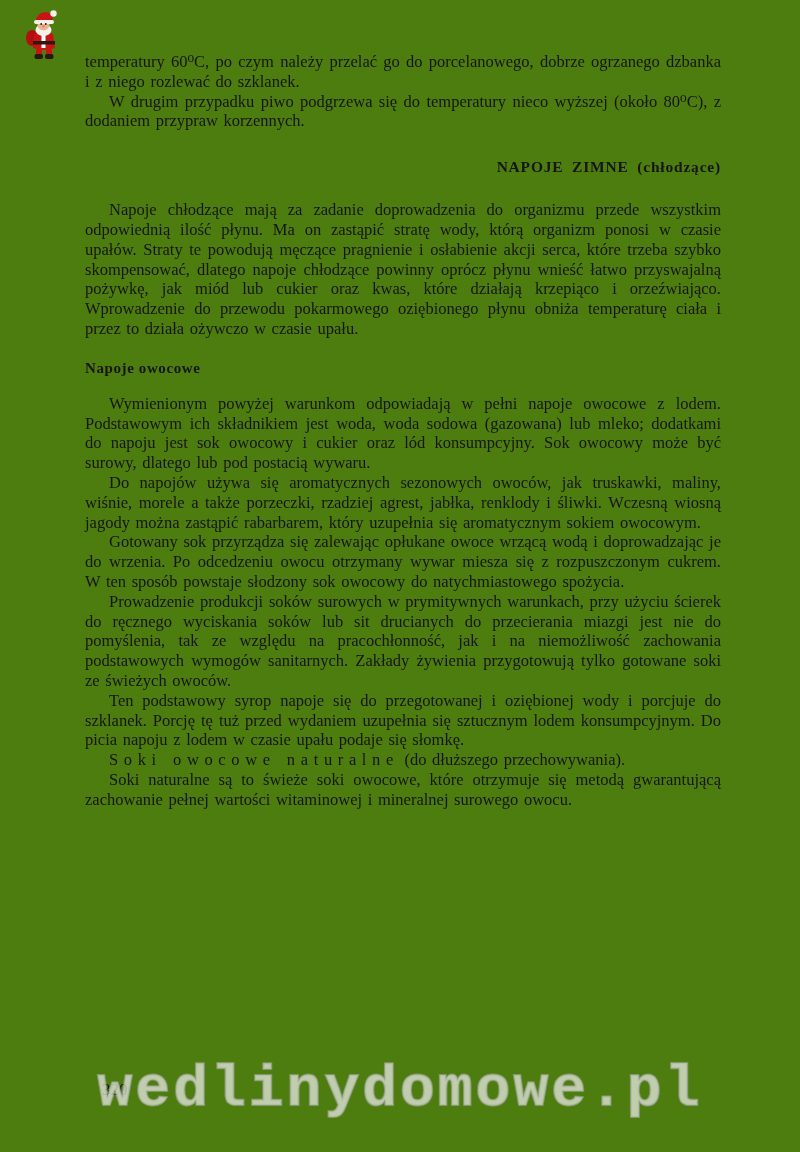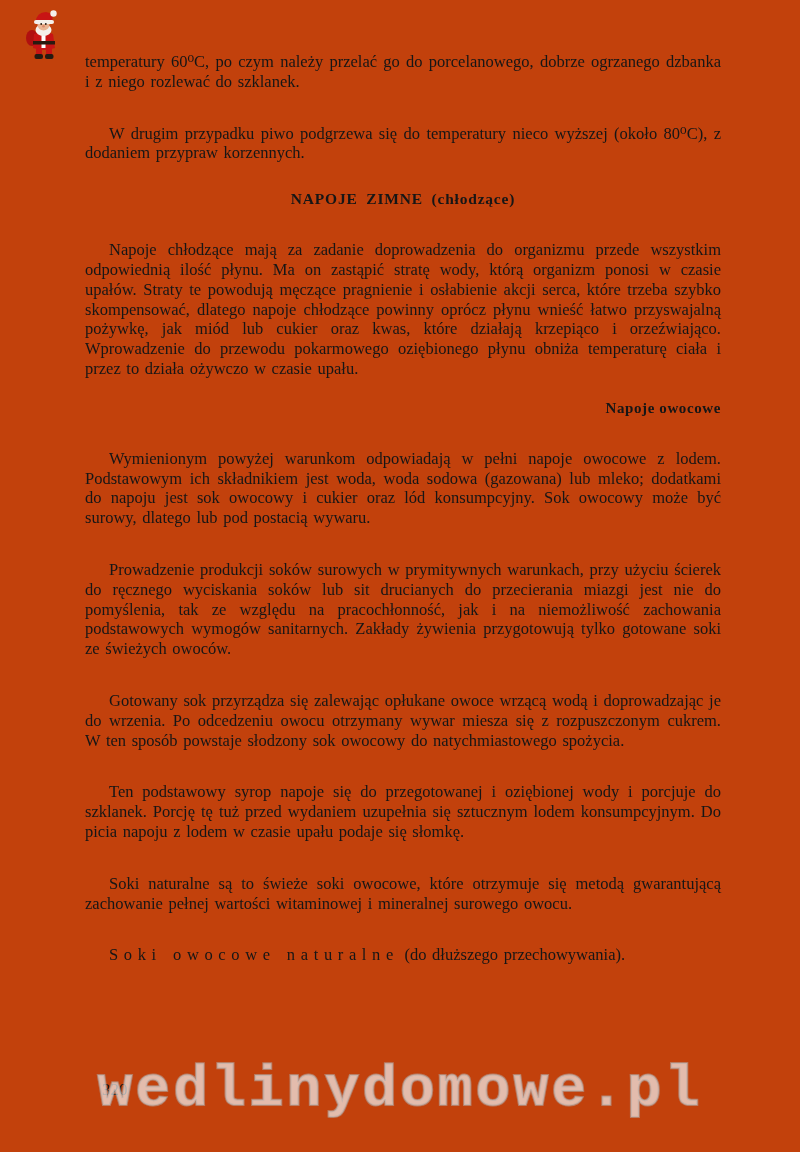--- a/index.html
+++ b/index.html
@@ -4,53 +4,53 @@
 <style>
   html, body { margin: 0; padding: 0; }
   body {
     width: 800px; height: 1152px;
     background: #ffffff;
     font-family: "Liberation Serif", "DejaVu Serif", serif;
     color: #161616;
     position: relative;
     overflow: hidden;
   }
-  .page { position: absolute; inset: 0; background: #c2410c; }
+  .page { position: absolute; inset: 0; background: #4d7c0f; }
 
   .santa {
     position: absolute; left: 24px; top: 8px;
     width: 40px; height: 52px;
   }
 
   .text-block {
     position: absolute;
     left: 85px; top: 52px;
     width: 636px;
   }
 
   p.body-par {
     margin: 0;
     font-size: 16.5px;
     line-height: 19.8px;
     text-align: justify;
     word-spacing: 1.5px;
   }
-  p.indent { text-indent: 24px; margin-top: 32px; }
+  p.indent { text-indent: 24px; }
 
   h2.section-heading {
     margin: 27px 0 24px 0;
-    text-align: center;
+    text-align: right;
     font-size: 15.5px;
     font-weight: bold;
     letter-spacing: 0.8px;
     word-spacing: 4px;
   }
   h3.sub-heading {
     margin: 21px 0 17px 0;
-    text-align: right;
+    text-align: left;
     font-size: 15px;
     font-weight: bold;
     letter-spacing: 0.6px;
   }
 
   .page-number {
     position: absolute;
     left: 102px; bottom: 52px;
     font-size: 17px;
   }
@@ -112,25 +112,26 @@
     <p class="body-par">temperatury 60⁰C, po czym należy przelać go do porcelanowego, dobrze ogrzanego dzbanka i z niego rozlewać do szklanek.</p>
     <p class="body-par indent">W drugim przypadku piwo podgrzewa się do temperatury nieco wyższej (około 80⁰C), z dodaniem przypraw korzennych.</p>
 
     <h2 class="section-heading">NAPOJE ZIMNE (chłodzące)</h2>
 
     <p class="body-par indent">Napoje chłodzące mają za zadanie doprowadzenia do organizmu przede wszystkim odpowiednią ilość płynu. Ma on zastąpić stratę wody, którą organizm ponosi w czasie upałów. Straty te powodują męczące pragnienie i osłabienie akcji serca, które trzeba szybko skompensować, dlatego napoje chłodzące powinny oprócz płynu wnieść łatwo przyswajalną pożywkę, jak miód lub cukier oraz kwas, które działają krzepiąco i orzeźwiająco. Wprowadzenie do przewodu pokarmowego oziębionego płynu obniża temperaturę ciała i przez to działa ożywczo w czasie upału.</p>
 
     <h3 class="sub-heading">Napoje owocowe</h3>
 
     <p class="body-par indent">Wymienionym powyżej warunkom odpowiadają w pełni napoje owocowe z lodem. Podstawowym ich składnikiem jest woda, woda sodowa (gazowana) lub mleko; dodatkami do napoju jest sok owocowy i cukier oraz lód konsumpcyjny. Sok owocowy może być surowy, dlatego lub pod postacią wywaru.</p>
+    <p class="body-par indent">Do napojów używa się aromatycznych sezonowych owoców, jak truskawki, maliny, wiśnie, morele a także porzeczki, rzadziej agrest, jabłka, renklody i śliwki. Wczesną wiosną jagody można zastąpić rabarbarem, który uzupełnia się aromatycznym sokiem owocowym.</p>
+    <p class="body-par indent">Gotowany sok przyrządza się zalewając opłukane owoce wrzącą wodą i doprowadzając je do wrzenia. Po odcedzeniu owocu otrzymany wywar miesza się z rozpuszczonym cukrem. W ten sposób powstaje słodzony sok owocowy do natychmiastowego spożycia.</p>
     <p class="body-par indent">Prowadzenie produkcji soków surowych w prymitywnych warunkach, przy użyciu ścierek do ręcznego wyciskania soków lub sit drucianych do przecierania miazgi jest nie do pomyślenia, tak ze względu na pracochłonność, jak i na niemożliwość zachowania podstawowych wymogów sanitarnych. Zakłady żywienia przygotowują tylko gotowane soki ze świeżych owoców.</p>
-    <p class="body-par indent">Gotowany sok przyrządza się zalewając opłukane owoce wrzącą wodą i doprowadzając je do wrzenia. Po odcedzeniu owocu otrzymany wywar miesza się z rozpuszczonym cukrem. W ten sposób powstaje słodzony sok owocowy do natychmiastowego spożycia.</p>
     <p class="body-par indent">Ten podstawowy syrop napoje się do przegotowanej i oziębionej wody i porcjuje do szklanek. Porcję tę tuż przed wydaniem uzupełnia się sztucznym lodem konsumpcyjnym. Do picia napoju z lodem w czasie upału podaje się słomkę.</p>
+    <p class="body-par indent">S o k i &nbsp; o w o c o w e &nbsp; n a t u r a l n e &nbsp;(do dłuższego przechowywania).</p>
     <p class="body-par indent">Soki naturalne są to świeże soki owocowe, które otrzymuje się metodą gwarantującą zachowanie pełnej wartości witaminowej i mineralnej surowego owocu.</p>
-    <p class="body-par indent">S o k i &nbsp; o w o c o w e &nbsp; n a t u r a l n e &nbsp;(do dłuższego przechowywania).</p>
 
   </div>
 
   <div class="page-number">320</div>
 
   <div class="watermark">wedlinydomowe.pl</div>
 
 </div>
 
 </body></html>

